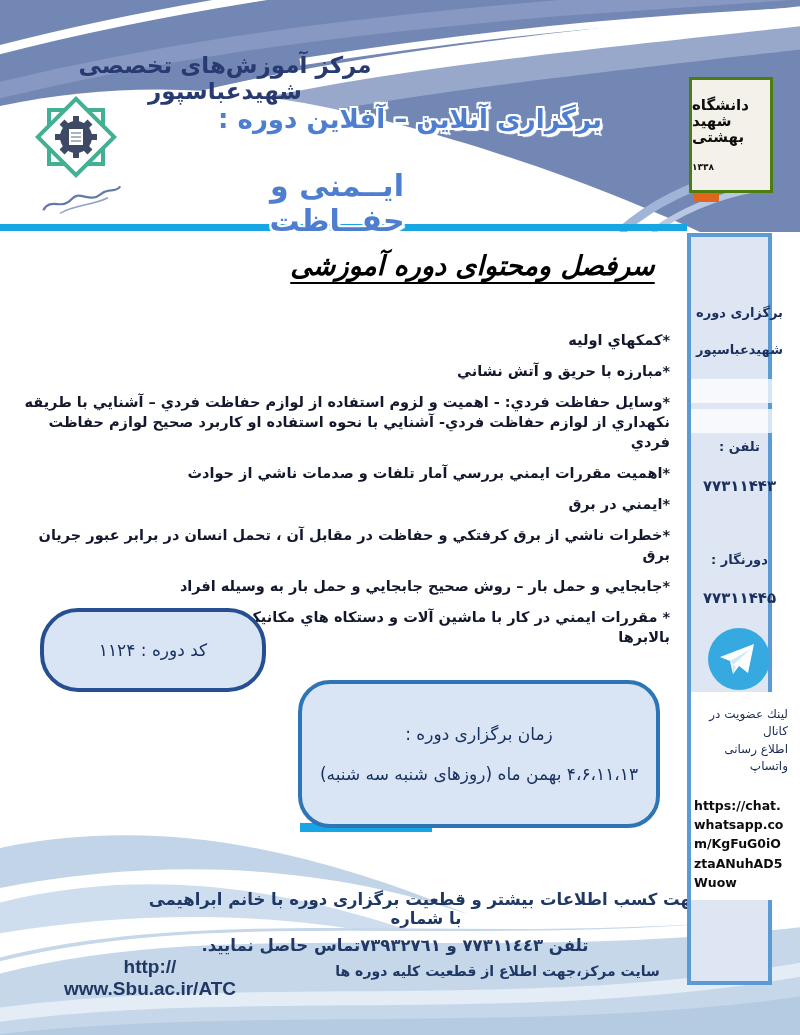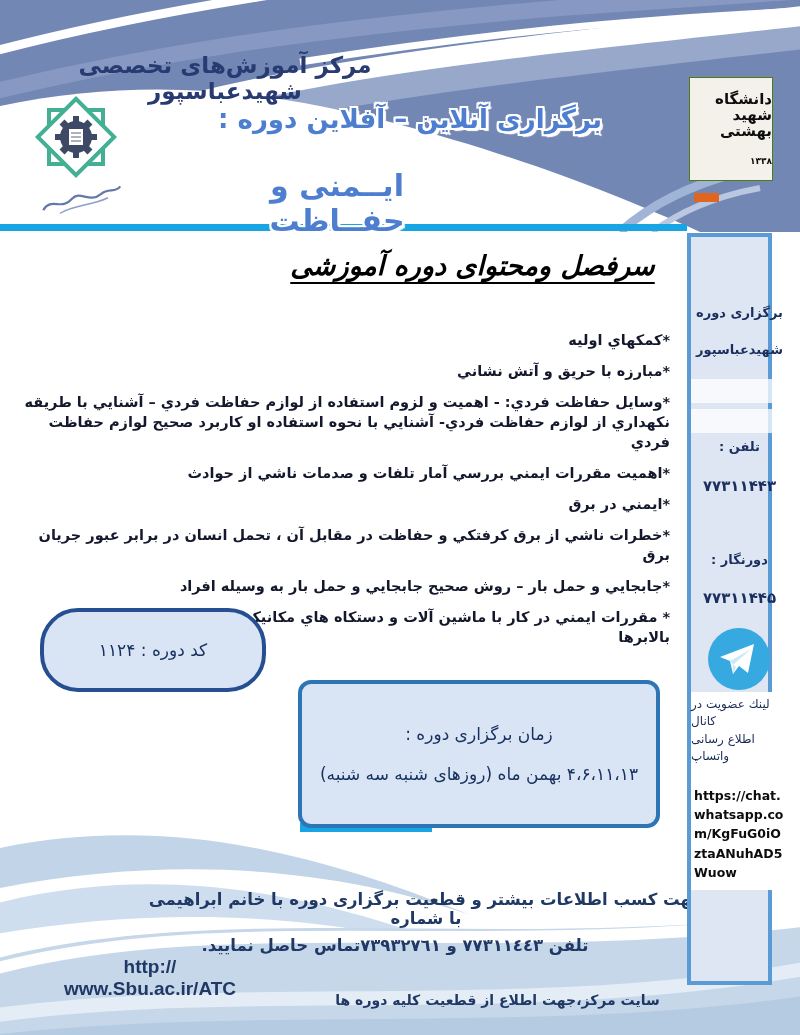--- a/index.html
+++ b/index.html
@@ -11,68 +11,68 @@
   
   #header-art{left:0;top:0;width:800px;height:232px;z-index:0;}
   #center-name{left:10px;top:52px;width:430px;text-align:center;z-index:3;
     font-size:23px;font-weight:bold;color:#283a72;letter-spacing:-.3px;}
   .fancy-blue{font-weight:bold;color:#4d7ecf;z-index:3;
     text-shadow:-2px -2px 0 #fff,2px -2px 0 #fff,-2px 2px 0 #fff,2px 2px 0 #fff,
                  0 -2px 0 #fff,0 2px 0 #fff,-2px 0 0 #fff,2px 0 0 #fff,3px 3px 1px #ffffff;}
   #delivery-mode{left:200px;top:104px;width:420px;text-align:center;font-size:26px;}
   #course-title{left:208px;top:168px;width:258px;text-align:center;font-size:30px;letter-spacing:1px;}
   #center-logo{left:28px;top:92px;width:100px;height:125px;z-index:3;}
-  #university-logo{left:689px;top:77px;width:84px;height:104px;z-index:3;background:#f3f1ea;
-    border:1px solid #4d7c0f;box-sizing:border-box;text-align:right;color:#0d0d0d;
+  #university-logo{left:689px;top:77px;width:84px;height:116px;z-index:3;background:#f3f1ea;
+    border:3px solid #4d7c0f;box-sizing:border-box;text-align:left;color:#0d0d0d;
     display:flex;flex-direction:column;justify-content:center;line-height:1.08;
     font-weight:900;font-size:15px;}
   #university-logo .yr{font-size:9px;font-weight:bold;margin-top:18px;letter-spacing:1px;}
   #orange-dash{left:694px;top:193px;width:25px;height:9px;background:#e0661f;z-index:3;}
   #cyan-line{left:0;top:224px;width:687px;height:7px;background:#17a6e3;z-index:2;}
 
   
   #syllabus-title{left:275px;top:250px;width:395px;text-align:center;z-index:4;
     font-size:27px;font-weight:bold;font-style:italic;color:#000000;
     text-decoration:underline;text-underline-offset:7px;}
   #syllabus-list{left:22px;top:330px;width:648px;z-index:4;direction:rtl;text-align:right;
     color:#14182c;font-size:14.5px;font-weight:bold;line-height:1.38;}
   .syl-item{margin-bottom:11px;}
 
   
   .pill{background:#d9e5f5;box-sizing:border-box;z-index:5;color:#17305e;font-weight:normal;}
   #code-pill{left:40px;top:608px;width:226px;height:84px;border:4px solid #254f91;border-radius:38px;
     display:flex;align-items:center;justify-content:center;font-size:17px;}
-  #date-pill{left:298px;top:680px;width:362px;height:148px;border:4px solid #2e75b6;border-radius:13px;
+  #date-pill{left:298px;top:680px;width:362px;height:148px;border:4px solid #2e75b6;border-radius:32px;
     display:flex;flex-direction:column;align-items:center;justify-content:center;gap:20px;
     font-size:17px;text-align:center;}
   #cyan-segment{left:300px;top:823px;width:132px;height:9px;background:#17a6e3;z-index:1;}
 
   
   #sidebar{left:687px;top:233px;width:85px;height:752px;z-index:6;box-sizing:border-box;
     background:#dee6f3;border:4px solid #5b9bd5;}
   #sidebar .sb{position:absolute;left:0;width:97px;text-align:center;color:#1b2f5e;}
   .sb-label{font-size:13px;font-weight:bold;}
   .sb-num{font-size:15px;font-weight:bold;letter-spacing:1.5px;}
   .sb-divider{position:absolute;left:0;width:97px;height:24px;background:rgba(255,255,255,.75);}
   #telegram-wrap{position:absolute;left:16px;top:390px;width:64px;height:64px;}
   #channel-block{position:absolute;left:0;top:455px;width:97px;background:#ffffff;padding:4px 0 8px 0;}
-  #channel-caption{direction:rtl;text-align:left;font-size:12px;color:#1a2b55;line-height:1.45;}
+  #channel-caption{direction:rtl;text-align:right;font-size:12px;color:#1a2b55;line-height:1.45;margin-top:10px;}
   #whatsapp-link{display:block;margin-top:20px;padding:0 3px;text-align:left;direction:ltr;
     font-size:12.5px;font-weight:bold;color:#0d0d0d;word-break:break-all;line-height:1.55;
     text-decoration:none;}
 
   
   #footer-art{left:0;top:820px;width:800px;height:215px;z-index:0;}
   .footer-text{z-index:4;color:#1f3864;font-weight:bold;}
   #contact-line1{left:146px;top:890px;width:560px;text-align:center;font-size:16.5px;}
   #contact-line2{left:115px;top:936px;width:560px;text-align:center;font-size:16.5px;}
   #website-link{left:35px;top:956px;width:230px;text-align:center;font-size:19px;
     font-family:Liberation Sans, sans-serif;color:#1f3864;text-decoration:none;
     display:block;z-index:4;font-weight:bold;direction:ltr;}
-  #site-note{left:320px;top:992px;width:355px;text-align:center;font-size:14px;}
+  #site-note{left:320px;top:963px;width:355px;text-align:center;font-size:14px;}
 </style>
 </head>
 <body>
 
 <div id="page">
 
   <svg id="header-art" class="abs" viewBox="0 0 800 232" preserveAspectRatio="none">
     <rect x="0" y="0" width="800" height="232" fill="#7387b4"></rect>
     <path d="M-20 55 C 80 28, 190 6, 330 -14" stroke="#ffffff" stroke-width="9" fill="none"></path>
     <path d="M-20 95 C 140 55, 300 30, 560 8 L 820 -10" stroke="#8798c2" stroke-width="16" fill="none"></path>

